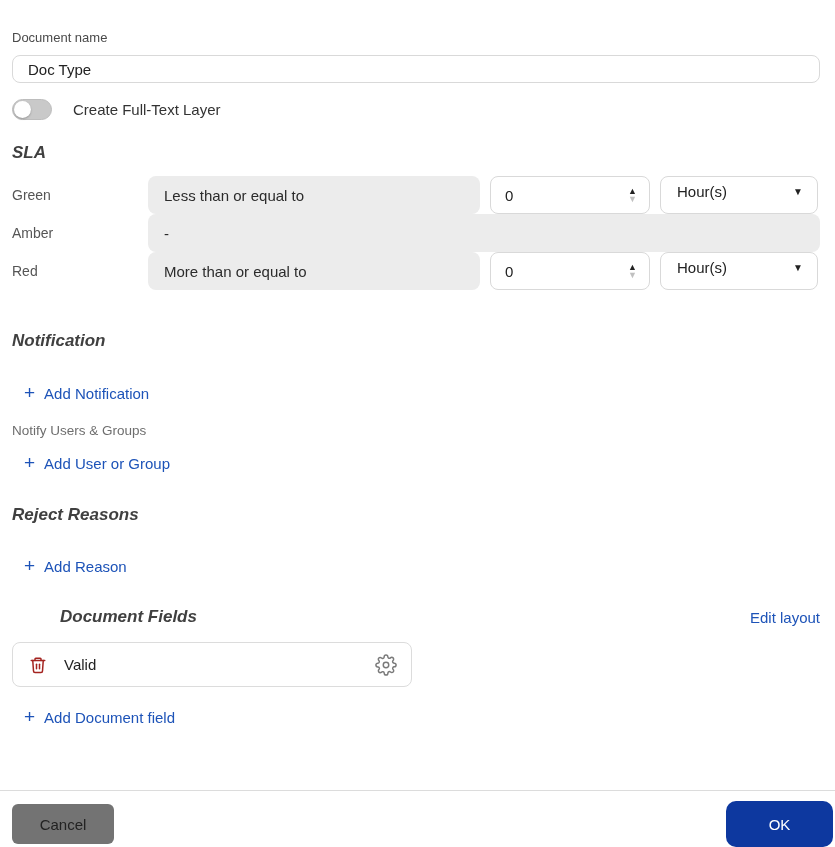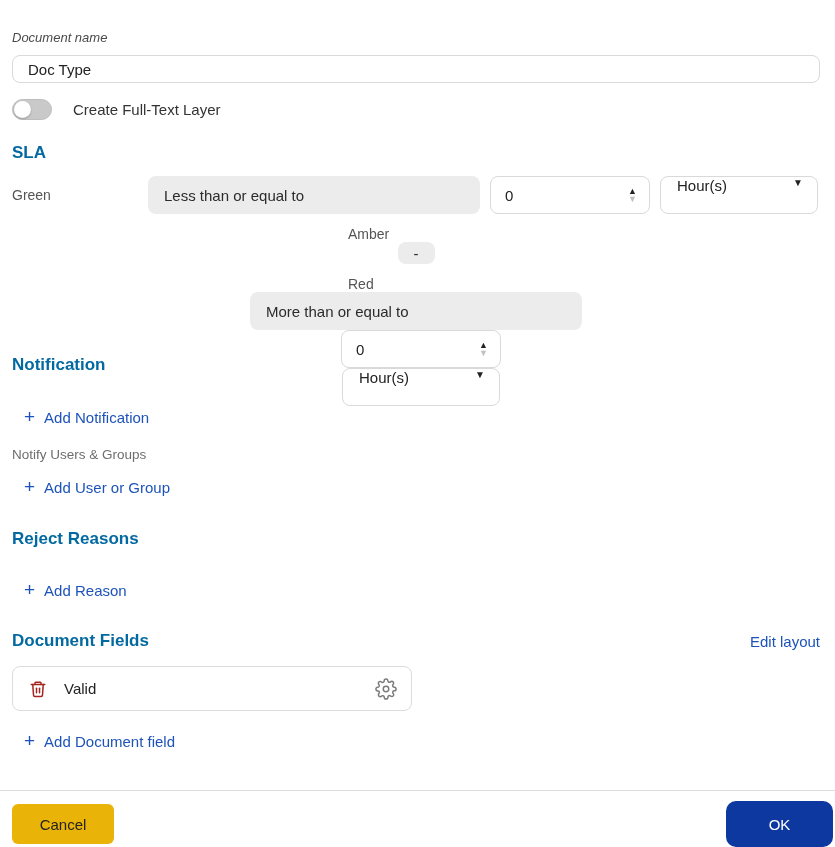--- a/index.html
+++ b/index.html
@@ -2,83 +2,83 @@
 <html><head>
 <meta charset="utf-8">
 <style>
   * { box-sizing: border-box; margin: 0; padding: 0; }
   html, body { width: 835px; height: 847px; overflow: hidden; background: #ffffff;
     font-family: "Liberation Sans", sans-serif; color: #222; }
   .page { padding: 0 15px 0 12px; }
 
   .page-title { margin-top: 10px; font-size: 20px; font-weight: 700; color: #13306e; line-height: 26px; }
 
-  .field-label { margin-top: 30px; font-size: 13px; color: #4a4a4a; line-height: 16px; font-style: italic; }
+  .field-label { margin-top: 30px; font-size: 13px; color: #4a4a4a; line-height: 16px; }
 
   .text-input { margin-top: 9px; width: 100%; height: 28px; border: 1px solid #d9d9d9;
     border-radius: 8px; padding: 0 15px; font-size: 15px; color: #222;
     font-family: "Liberation Sans", sans-serif; background: #fff; outline: none; display: block; }
 
   .toggle-row { margin-top: 15px; display: flex; align-items: center; height: 22px; }
   .toggle { width: 40px; height: 21px; border-radius: 11px; background: #c9c9c9;
     border: 1px solid #bdbdbd; position: relative; cursor: pointer; flex: 0 0 auto; }
   .toggle-knob { position: absolute; left: 1px; top: 1px; width: 17px; height: 17px;
     border-radius: 50%; background: #fff; box-shadow: 0 1px 2px rgba(0,0,0,.25); }
   .toggle-label { margin-left: 21px; font-size: 15px; color: #333; }
 
-  .section-heading { font-size: 17px; font-weight: 700; color: #0369a1; line-height: 22px; }
+  .section-heading { font-size: 17px; font-weight: 700; color: #404040; line-height: 22px; font-style: italic; }
   .h-sla { margin-top: 22px; }
   .h-notifications { margin-top: 40px; }
   .h-reject { margin-top: 32px; }
 
   .sla-row { display: flex; align-items: center; height: 38px; }
   .sla-row.first { margin-top: 12px; }
-  .sla-row + .sla-row { margin-top: 12px; flex-direction: column; }
+  .sla-row + .sla-row { margin-top: 0; }
   .sla-label { width: 136px; flex: 0 0 auto; font-size: 14px; color: #555; }
   .condition-box { height: 38px; background: #ececec; border-radius: 8px;
     display: flex; align-items: center; padding: 0 16px; font-size: 15px; color: #2b2b2b; }
   .condition-box.narrow { width: 332px; flex: 0 0 auto; }
   .condition-box.wide { flex: 1 1 auto; }
 
   .number-input { margin-left: 10px; width: 160px; height: 38px; border: 1px solid #d9d9d9;
     border-radius: 8px; background: #fff; display: flex; align-items: center;
     padding: 0 12px 0 14px; flex: 0 0 auto; }
   .number-value { font-size: 15px; color: #222; flex: 1 1 auto; }
   .spinners { display: flex; flex-direction: column; align-items: center; line-height: 8px; }
   .spin-up { font-size: 9px; color: #222; cursor: pointer; }
   .spin-down { font-size: 9px; color: #c0c0c0; cursor: pointer; }
 
   .unit-select { margin-left: 10px; width: 158px; height: 38px; border: 1px solid #d9d9d9;
-    border-radius: 8px; background: #fff; display: flex; align-items: flex-start;
+    border-radius: 8px; background: #fff; display: flex; align-items: center;
     padding: 0 14px 8px 16px; flex: 0 0 auto; cursor: pointer; }
   .unit-value { font-size: 15px; color: #222; flex: 1 1 auto; }
   .caret { font-size: 10px; color: #222; }
 
   .add-link { display: flex; align-items: center; color: #1d53b8; font-size: 15px;
     cursor: pointer; width: max-content; }
   .add-link .plus { font-size: 19px; font-weight: 300; margin-right: 9px; line-height: 18px; }
   .lnk-add-notification { margin-top: 32px; margin-left: 12px; }
   .sub-label { margin-top: 21px; font-size: 13.5px; color: #6e6e6e; }
   .lnk-add-user { margin-top: 16px; margin-left: 12px; }
   .lnk-add-reason { margin-top: 31px; margin-left: 12px; }
   .lnk-add-docfield { margin-top: 21px; margin-left: 12px; position: relative; z-index: 2; }
 
-  .docfields-header { margin-top: 31px; display: flex; align-items: center; justify-content: space-between; }
+  .docfields-header { margin-top: 31px; display: flex; align-items: center; justify-content: space-between; margin-left: 48px; }
   .edit-layout-link { font-size: 15px; color: #1d53b8; cursor: pointer; }
 
   .field-card { margin-top: 14px; width: 400px; height: 45px; border: 1px solid #dcdcdc;
     border-radius: 8px; display: flex; align-items: center; padding: 0 14px 0 16px; background: #fff; }
   .trash-btn { width: 18px; height: 20px; flex: 0 0 auto; cursor: pointer; display: flex; align-items: center; }
   .field-name { margin-left: 17px; font-size: 15px; color: #222; flex: 1 1 auto; }
   .gear-btn { width: 22px; height: 22px; flex: 0 0 auto; cursor: pointer; display: flex; align-items: center; }
 
   .footer { position: fixed; left: 0; right: 0; bottom: 0; height: 57px; background: #fff;
     border-top: 1px solid #dcdcdc; z-index: 1; }
   .cancel-btn { position: absolute; left: 12px; top: 13px; width: 102px; height: 40px;
-    background: #eab308; border: none; border-radius: 6px; font-size: 15px; color: #222;
+    background: #737373; border: none; border-radius: 6px; font-size: 15px; color: #222;
     font-family: "Liberation Sans", sans-serif; cursor: pointer; }
   .ok-btn { position: absolute; right: 2px; top: 10px; width: 107px; height: 46px;
     background: #0d389f; border: none; border-radius: 10px; font-size: 15px; color: #fff;
     font-family: "Liberation Sans", sans-serif; cursor: pointer; }
 </style>
 </head>
 <body>
 
 <div class="page">
 

